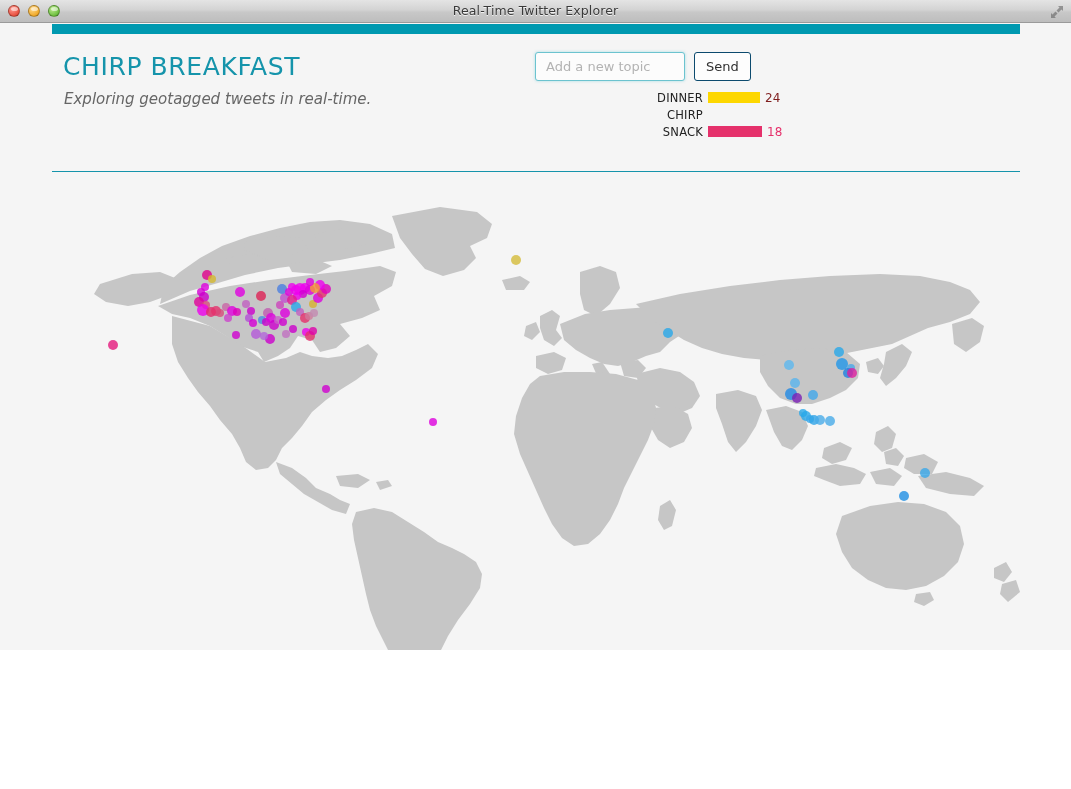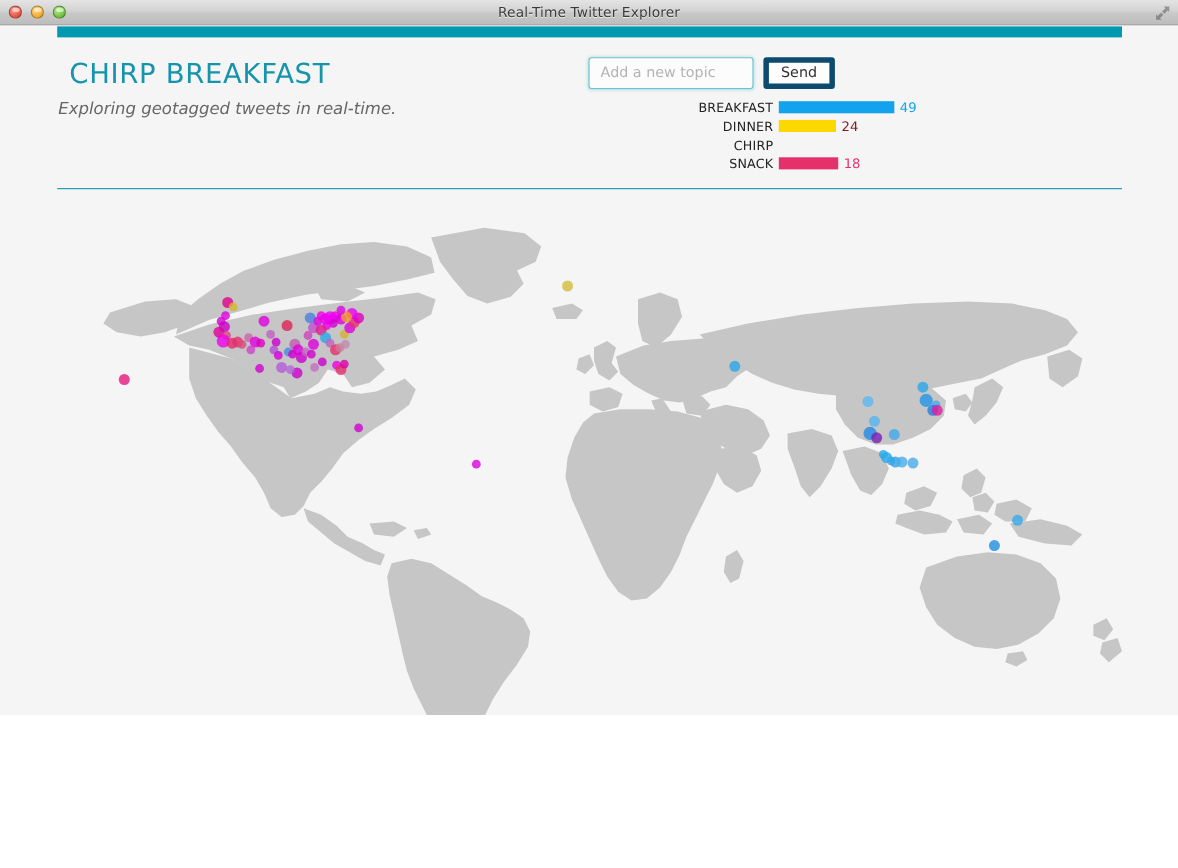--- a/index.html
+++ b/index.html
@@ -97,21 +97,21 @@
     font-size: 25px;
     color: #1594ab;
     letter-spacing: 0.6px;
     font-weight: normal;
     margin: 0;
     white-space: nowrap;
     font-family: "DejaVu Sans", "Liberation Sans", sans-serif;
   }
   #app-tagline {
     position: absolute;
-    left: 1px; top: 50px;
+    left: 12px; top: 50px;
     font-size: 15px;
     font-style: italic;
     color: #666666;
     white-space: nowrap;
     font-family: "DejaVu Sans", "Liberation Sans", sans-serif;
   }
 
   
   #topic-form {
     position: absolute;
@@ -134,21 +134,21 @@
     font-family: "DejaVu Sans", "Liberation Sans", sans-serif;
   }
   #topic-input::placeholder { color: #b3b3b3; }
   #send-button {
     margin-left: 9px;
     height: 29px;
     padding: 0 11px;
     font-size: 13px;
     color: #303030;
     background: #fdfdfd;
-    border: 5px solid #0c4a6e;
+    border: 1px solid #0c4a6e;
     border-radius: 3px;
     cursor: pointer;
     box-sizing: border-box;
     font-family: "DejaVu Sans", "Liberation Sans", sans-serif;
   }
 
   
   #topic-chart {
     position: absolute;
     left: 533px; top: 50px;
@@ -244,27 +244,20 @@
   <div id="header">
     <h1 id="app-title">CHIRP BREAKFAST</h1>
     <div id="app-tagline">Exploring geotagged tweets in real-time.</div>
 
     <div id="topic-form">
       <input id="topic-input" type="text" placeholder="Add a new topic" style="">
       <button id="send-button">Send</button>
     </div>
 
     <div id="topic-chart">
-        <div class="bar-row">
-          <div class="bar-label">BREAKFAST</div>
-          <div class="bar-track">
-            <div class="bar-fill" style="width: 105px; background: rgb(18, 163, 236);"></div>
-            <div class="bar-value" style="color: rgb(18, 163, 236);">49</div>
-          </div>
-        </div>
         <div class="bar-row">
           <div class="bar-label">DINNER</div>
           <div class="bar-track">
             <div class="bar-fill" style="width: 52px; background: rgb(253, 215, 0);"></div>
             <div class="bar-value" style="color: #7f1d1d;">24</div>
           </div>
         </div>
         <div class="bar-row">
           <div class="bar-label">CHIRP</div>
         </div>

